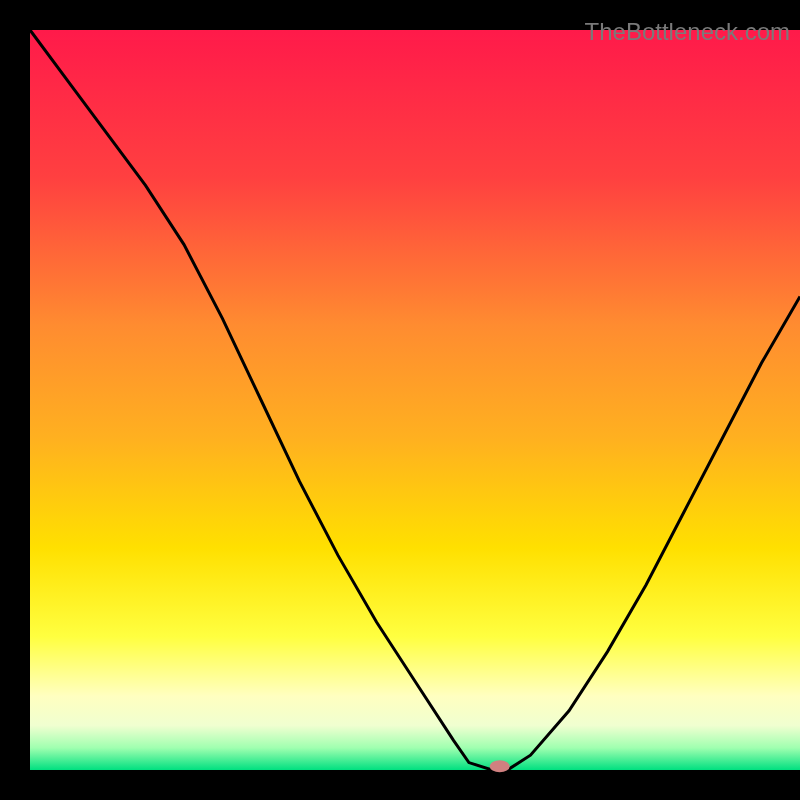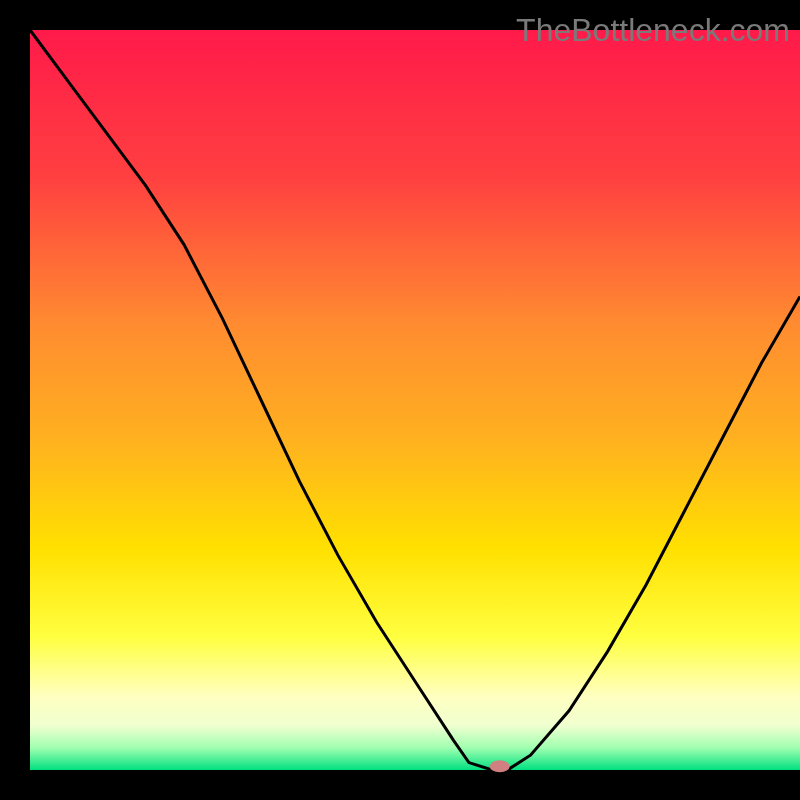--- a/index.html
+++ b/index.html
@@ -10,24 +10,24 @@
     background: #000;
     overflow: hidden;
   }
   .container {
     position: relative;
     width: 800px;
     height: 800px;
   }
   .watermark {
     position: absolute;
-    top: 12px;
+    top: 18px;
     right: 10px;
     font-family: Arial, sans-serif;
-    font-size: 32px;
+    font-size: 24px;
     color: #7a7a7a;
     font-weight: 500;
     z-index: 10;
   }
   svg {
     display: block;
   }
 </style>
 </head>
 <body>

